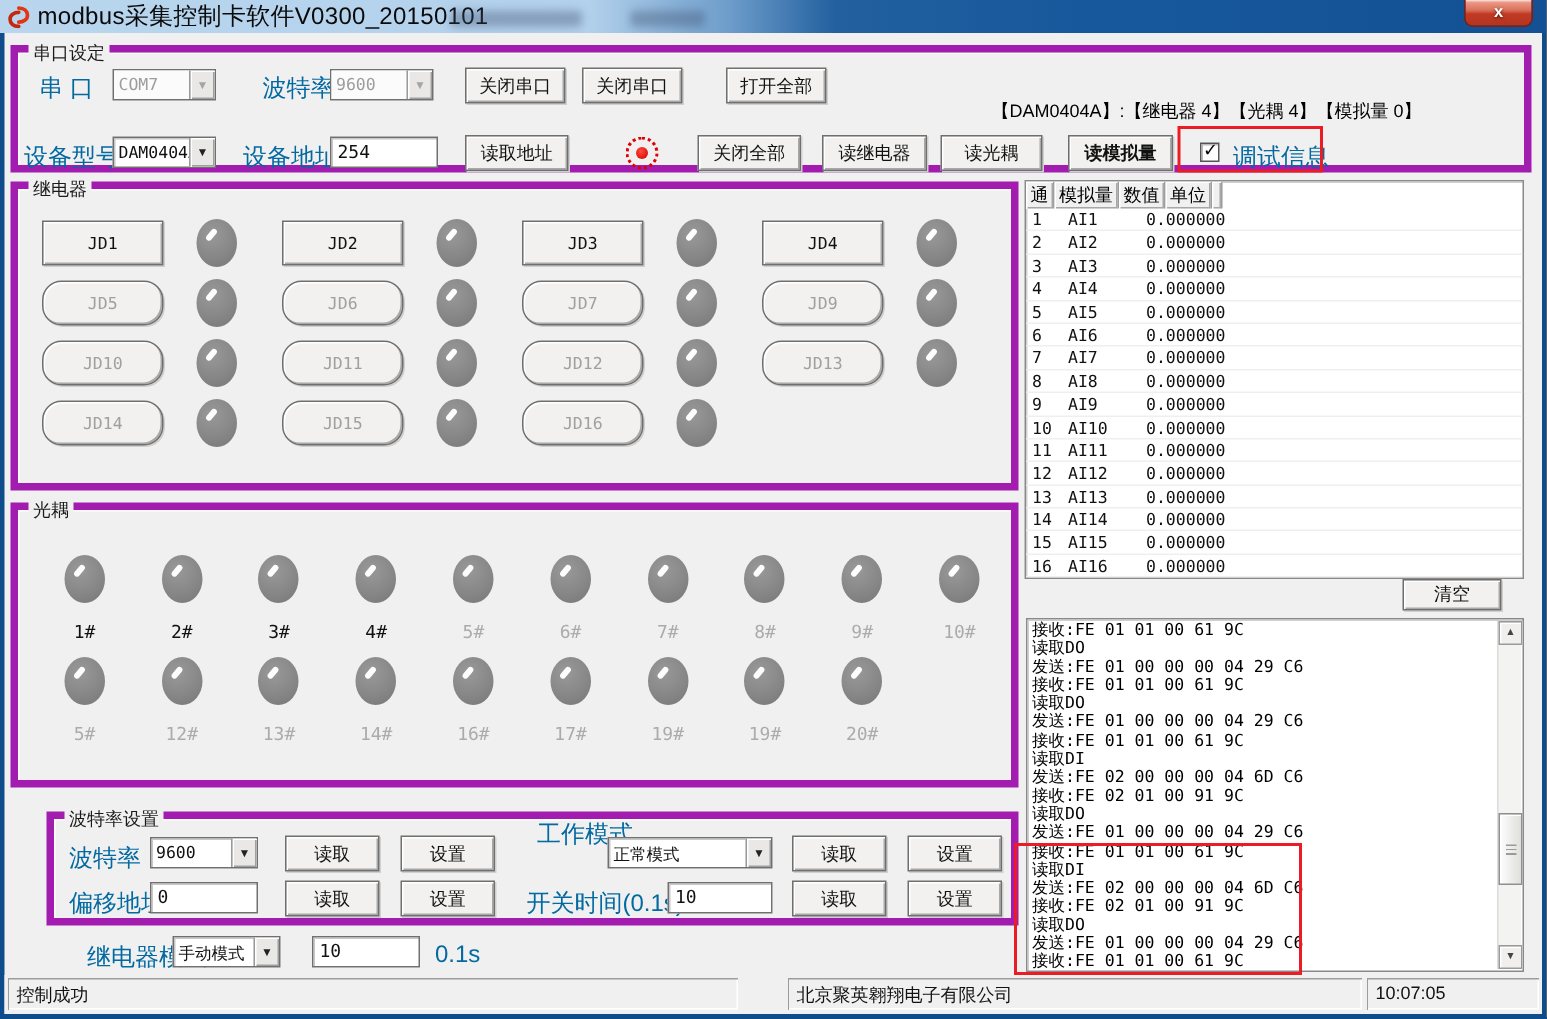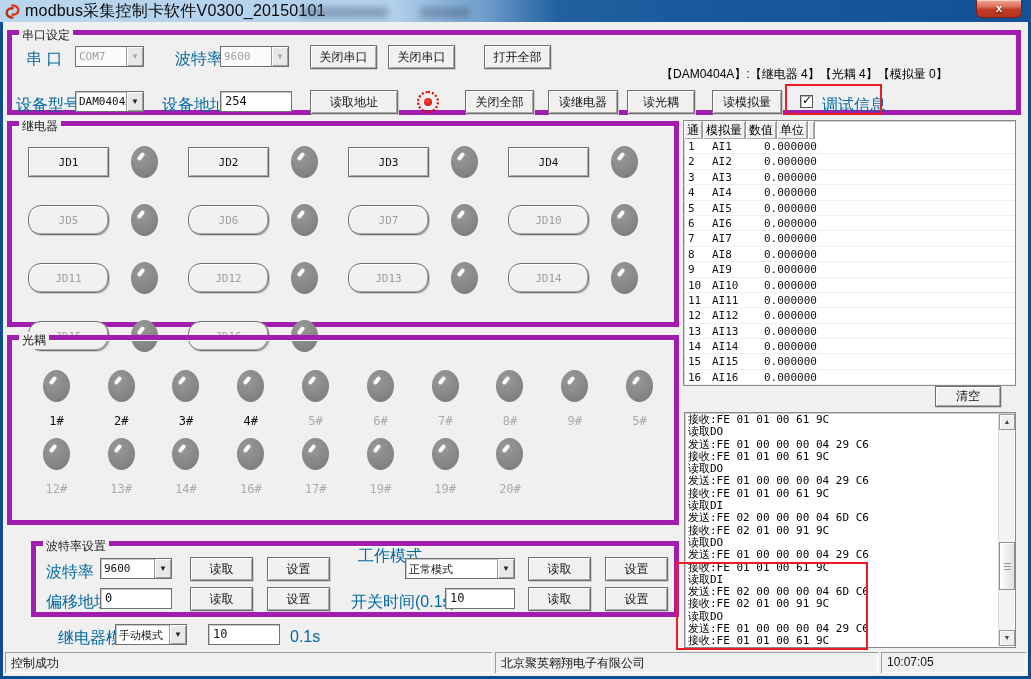--- a/index.html
+++ b/index.html
@@ -58,21 +58,21 @@
     border-radius:50%; background:radial-gradient(circle at 40% 35%, #ff4a3a, #cf0000); }
 
   .cb { position:absolute; width:13px; height:13px; background:#fff; border:1px solid #555;
     box-shadow:inset 1px 1px 0 #bbb; cursor:pointer; }
   .cb .check { position:absolute; left:1px; top:-3px; font-size:12px; font-weight:bold; color:#000; }
 
   .red-rect { position:absolute; border:2px solid #ec1c24; background:transparent; z-index:50; }
 
   
   .relay-grid { position:absolute; left:16px; top:20px; width:640px;
-    display:grid; grid-template-columns:repeat(4,1fr); row-gap:26px; }
+    display:grid; grid-template-columns:repeat(4,1fr); row-gap:8px; }
   .relay-cell { display:flex; align-items:center; height:32px; }
   .relay-btn { position:static; width:81px; height:30px; font-size:11px; font-family:"DejaVu Sans Mono",monospace; }
   .relay-btn.disabled { color:#a0a0a0;border-radius:13px; }
   .relay-cell .led { margin-left:22px; }
 
   
   .opto-grid { position:absolute; left:12px; top:30px; width:648px;
     display:grid; grid-template-columns:repeat(10,1fr); row-gap:10px; }
   .opto-cell { display:flex; flex-direction:column; align-items:center; }
   .opto-label { margin-top:12px; font-size:12px; font-family:"DejaVu Sans Mono",monospace; color:#111; }
@@ -100,21 +100,21 @@
     text-align:center; line-height:14px; cursor:pointer; }
   .sb-up { top:0; } .sb-dn { bottom:0; }
   .sb-thumb { position:absolute; left:0; top:128px; width:16px; height:48px; background:linear-gradient(to right,#fdfdfd,#dfdfdb);
     border:1px solid #8f8f8f; box-shadow:inset 1px 1px 0 #fff; cursor:grab; }
   .sb-thumb::after { content:''; position:absolute; left:4px; top:20px; width:7px; height:7px;
     background:repeating-linear-gradient(#9a9a9a 0 1px, transparent 1px 3px); }
 
   
   .statusbar { position:absolute; left:0; bottom:0; width:1025px; height:26px; background:#f0f0f0; display:flex; gap:3px; padding:2px 2px 3px 2px; }
   .spanel { box-shadow:inset 1px 1px 0 #9c9c9c, inset -1px -1px 0 #fff; font-size:12px; padding:3px 6px; color:#111; }
-  .sp-left { width:487px; } .sp-mid { width:383px; } .sp-right { flex:1; }
+  .sp-left { width:487px; } .sp-mid { width:383px;margin-left:30px; } .sp-right { flex:1; }
 
   .summary { position:absolute; font-size:12px; color:#000; white-space:nowrap; }
 </style>
 </head>
 <body>
 
 <div class="window">
 
   <div class="titlebar">
     <svg class="app-icon" viewBox="0 0 16 16">
@@ -148,28 +148,28 @@
 
       <span class="summary" style="left:649px; top:31px;">【DAM0404A】:【继电器  4】【光耦 4】【模拟量 0】</span>
 
       <span class="lbl" style="position:absolute; left:4px; top:60px;">设备型号</span>
       <div class="combo" style="left:63px; top:56px; width:69px;">
         <span class="combo-text">DAM0404A</span>
         <span class="combo-arrow">▼</span>
       </div>
       <span class="lbl" style="position:absolute; left:150px; top:60px;">设备地址</span>
       <div class="tbox" style="left:208px; top:56px; width:72px;">254</div>
-      <button class="btn" style="left:298px; top:55px; width:88px;">读取地址</button>
+      <button class="btn" style="left:298px; top:55px; width:69px;">读取地址</button>
 
       <span class="redled" style="left:405px; top:56px;"></span>
 
       <button class="btn" style="left:453px; top:55px; width:69px;">关闭全部</button>
       <button class="btn" style="left:536px; top:55px; width:70px;">读继电器</button>
       <button class="btn" style="left:615px; top:55px; width:68px;">读光耦</button>
-      <button class="btn" style="left:700px; top:55px; width:70px;">读模拟量</button>
+      <button class="btn" style="left:700px; top:55px; width:70px;font-weight:bold;">读模拟量</button>
 
       <span class="cb" style="left:788px; top:60px;">
           <span class="check">✓</span>
         </span>
       <span class="lbl" style="position:absolute; left:810px; top:60px;">调试信息</span>
       <div class="red-rect" style="left:773px; top:49px; width:97px; height:31px;"></div>
     </div>
 
     <div class="group" style="left:4px; top:99px; width:672px; height:206px;">
       <span class="legend">继电器</span>
@@ -204,20 +204,24 @@
             <button class="btn relay-btn disabled">JD6</button>
             <span class="led"></span>
           </div>
 
           <div class="relay-cell">
             <button class="btn relay-btn disabled">JD7</button>
             <span class="led"></span>
           </div>
 
 
+          <div class="relay-cell">
+            <button class="btn relay-btn disabled">JD9</button>
+            <span class="led"></span>
+          </div>
 
           <div class="relay-cell">
             <button class="btn relay-btn disabled">JD10</button>
             <span class="led"></span>
           </div>
 
           <div class="relay-cell">
             <button class="btn relay-btn disabled">JD11</button>
             <span class="led"></span>
           </div>
@@ -291,20 +295,24 @@
           <div class="opto-cell">
             <span class="led"></span>
             <span class="opto-label disabled">8#</span>
           </div>
 
           <div class="opto-cell">
             <span class="led"></span>
             <span class="opto-label disabled">9#</span>
           </div>
 
+          <div class="opto-cell">
+            <span class="led"></span>
+            <span class="opto-label disabled">10#</span>
+          </div>
 
           <div class="opto-cell">
             <span class="led"></span>
             <span class="opto-label disabled">5#</span>
           </div>
 
           <div class="opto-cell">
             <span class="led"></span>
             <span class="opto-label disabled">12#</span>
           </div>

